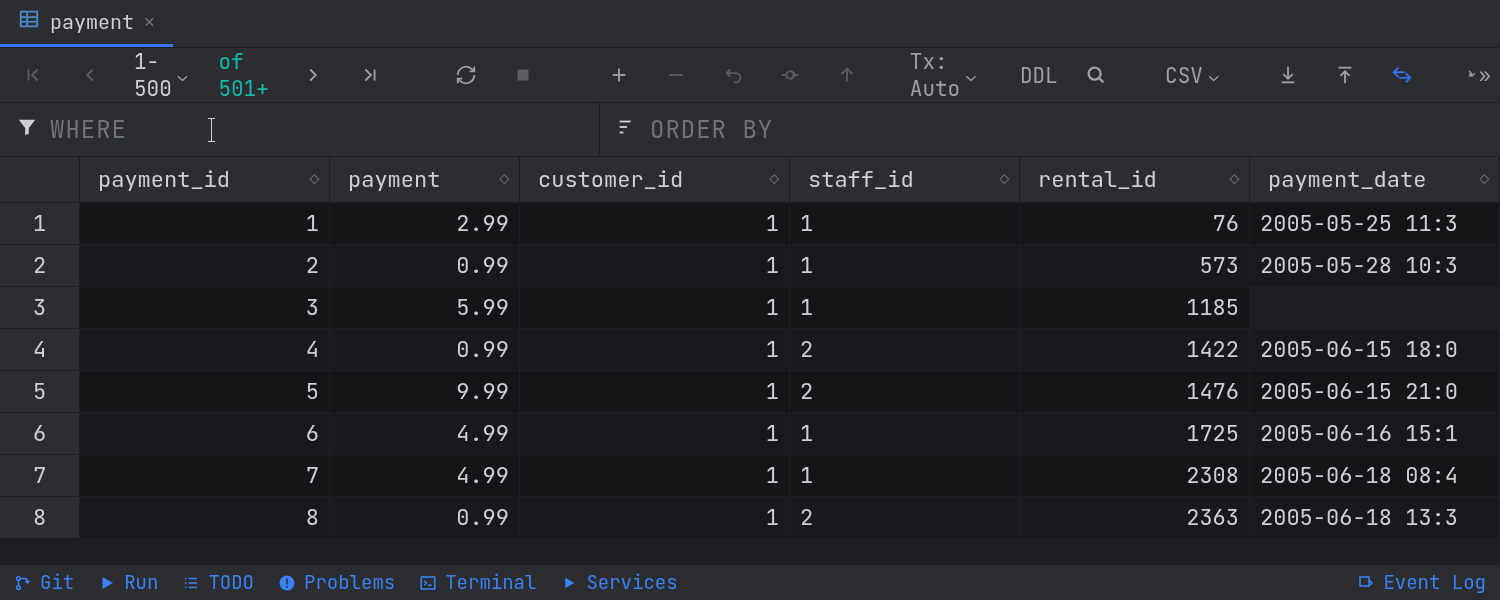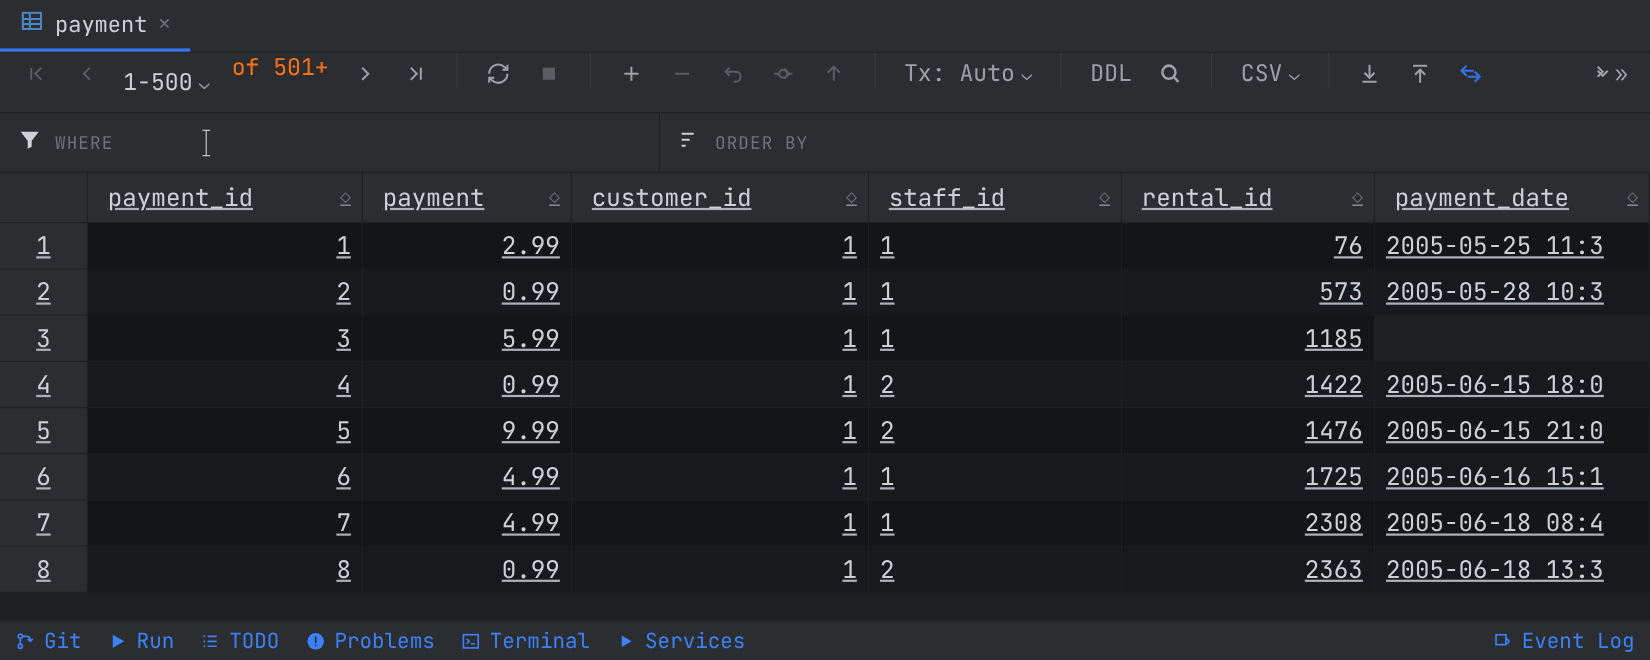--- a/index.html
+++ b/index.html
@@ -23,71 +23,71 @@
     padding: 10px 18px;
     height: 48px;
     color: #ced0d6;
     border-bottom: 3px solid #3574f0;
     background: #2b2d30;
   }
   .tab .table-icon svg { width: 22px; height: 22px; }
   .tab .close-icon { color: #6f737a; font-size: 18px; cursor: pointer; }
   
   .toolbar {
-    display: flex; 
+    display: flex; align-items: center;
     height: 55px;
     padding: 0 14px;
-    gap: 8px;
+    gap: 19px;
     background: #2b2d30;
     border-bottom: 1px solid #1e1f22;
     color: #9da0a8;
   }
   .toolbar .sep {
     width: 1px; height: 32px; background: #393b40; margin: 0 10px;
   }
   .tbtn {
     display: inline-flex; align-items: center; justify-content: center;
     min-width: 38px; height: 38px;
     padding: 0 6px;
     color: #9da0a8;
     border-radius: 4px;
     cursor: pointer;
   }
   .tbtn.disabled { color: #5a5d63; }
   .tbtn svg { width: 22px; height: 22px; }
   .tbtn.text { font-size: 21px; padding: 0 8px; }
   .chev-down { margin-left: 6px; font-size: 16px; color: #9da0a8; }
   .pager-range { display:flex; align-items:center; color:#ced0d6; padding:0 6px; font-size:21px;}
-  .pager-of { color:#f97316; padding:0 6px; font-size:21px;}
+  .pager-of { color:#14b8a6; padding:0 6px; font-size:21px;}
   .spacer { flex: 1; }
   
   .filter-bar {
     display: flex;
     height: 54px;
     border-bottom: 1px solid #1e1f22;
   }
   .filter-cell {
     display: flex; align-items: center; gap: 12px;
     padding: 0 16px;
     color: #6f737a;
-    font-size: 16px;
+    font-size: 24px;
     letter-spacing: 1px;
   }
   .filter-cell.where { width: 600px; border-right: 1px solid #1e1f22; }
   .filter-cell.order { flex: 1; }
   .filter-icon svg { width: 22px; height: 22px; color:#ced0d6; }
   
   .grid {
     display: flex; flex-direction: column;
     height: calc(600px - 48px - 55px - 54px - 36px);
     overflow: hidden;
     background: #1e1f22;
     font-size: 22px;
   }
-  .grow { display:flex;text-decoration:underline; }
+  .grow { display:flex; }
   .gcell {
     border-right: 1px solid #1e1f22;
     border-bottom: 1px solid #1e1f22;
     display:flex; align-items:center;
     padding: 0 10px;
     height: 42px;
     background: #2b2d30;
     white-space: nowrap;
     overflow: hidden;
   }

